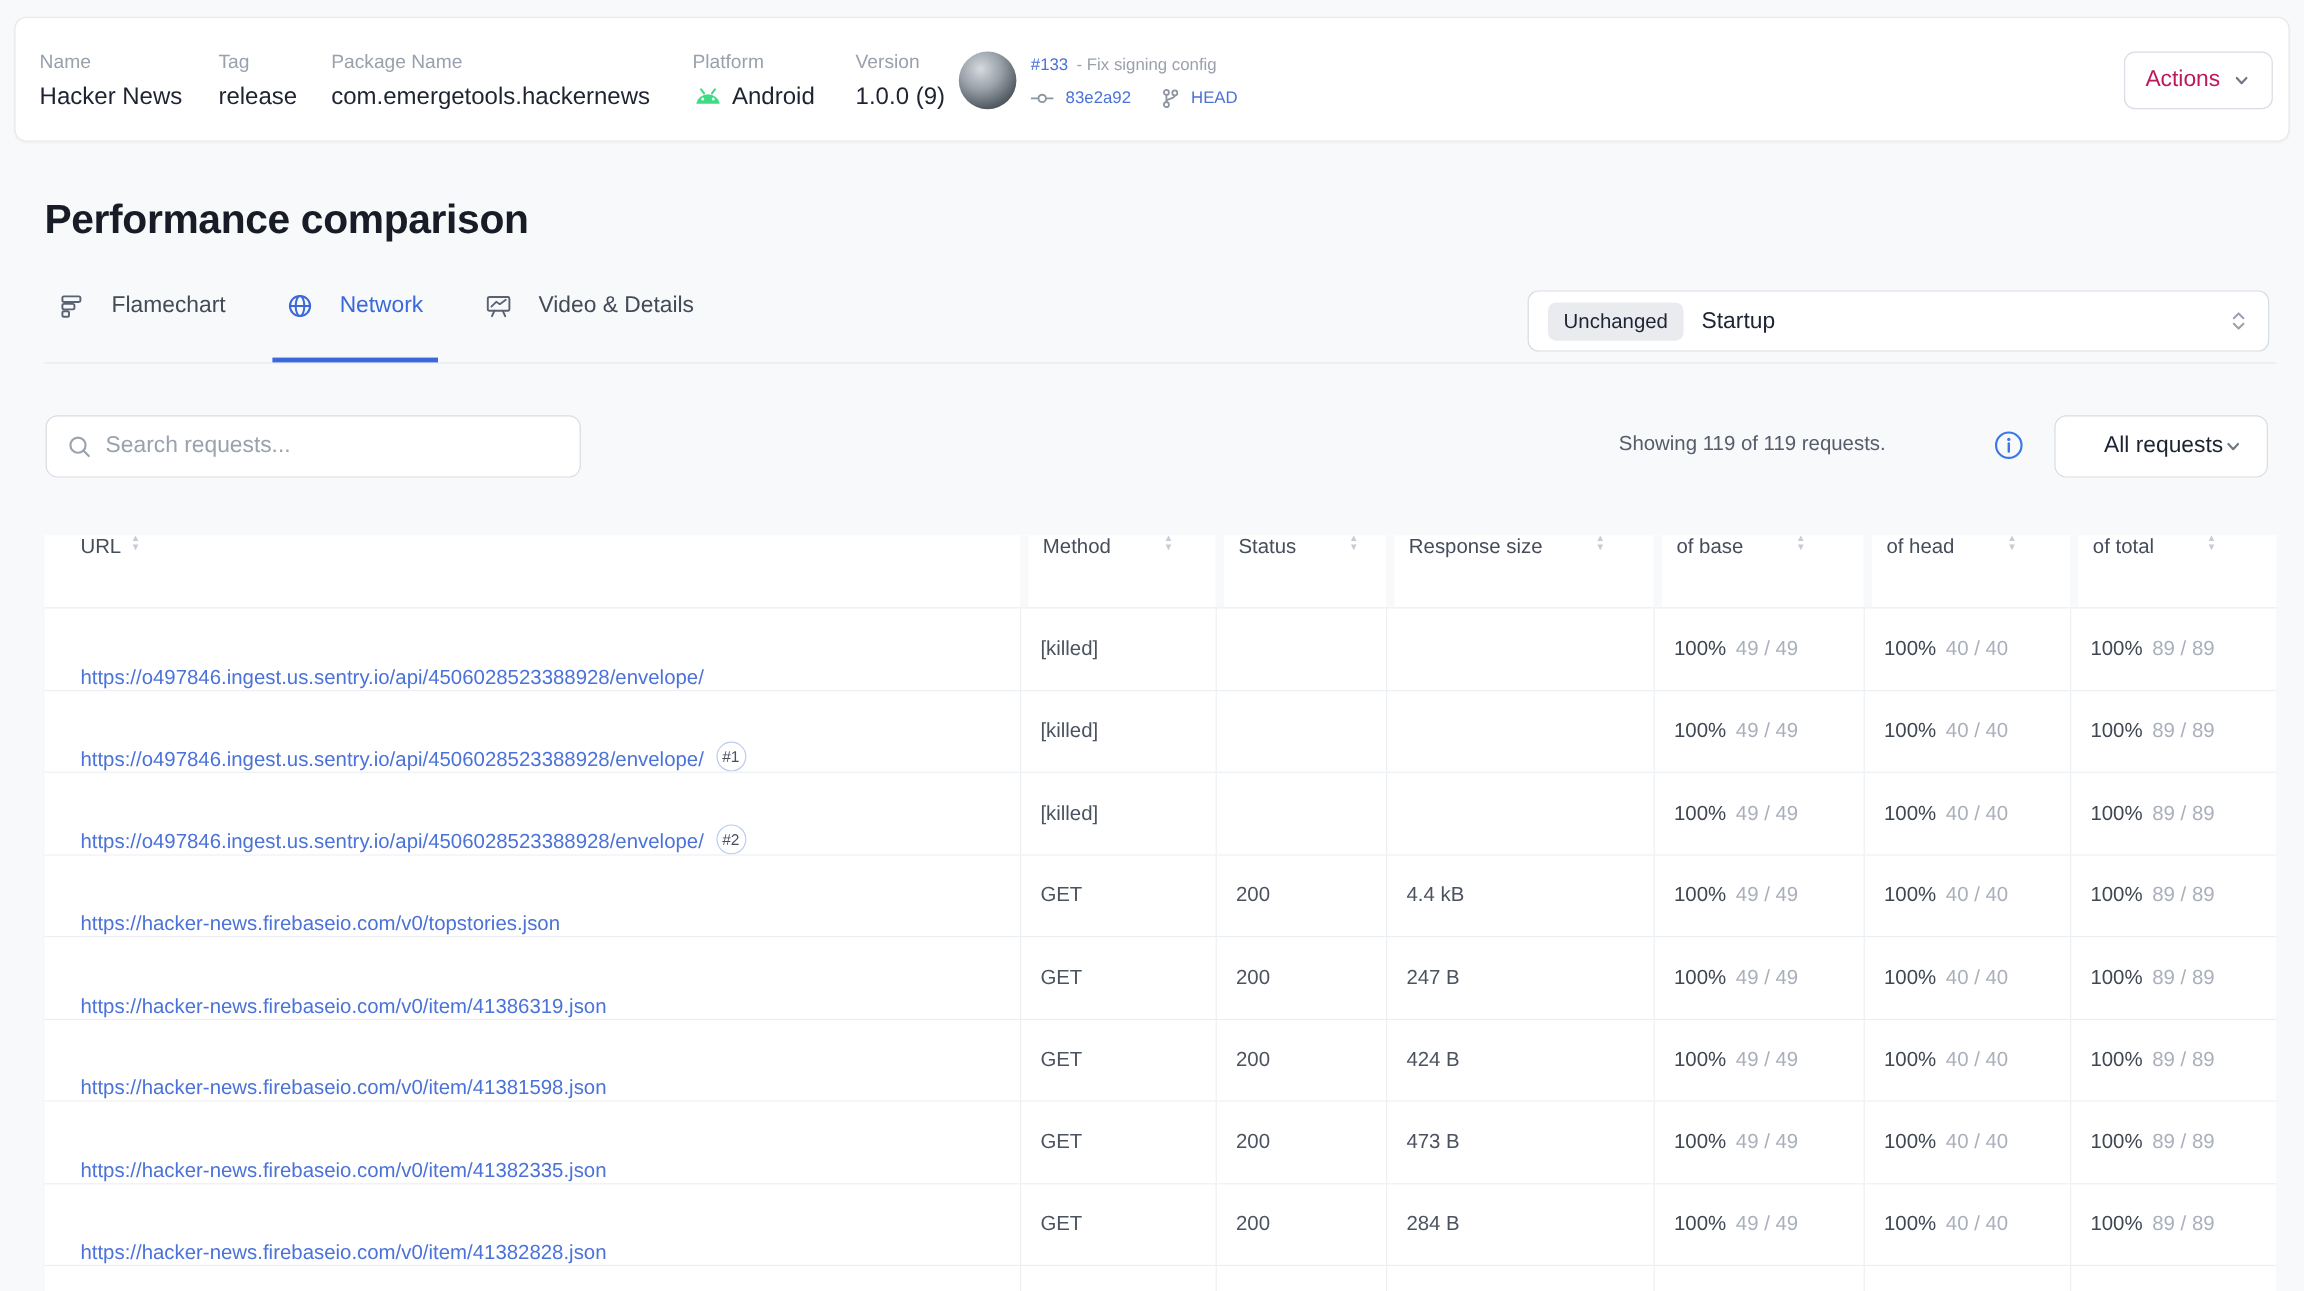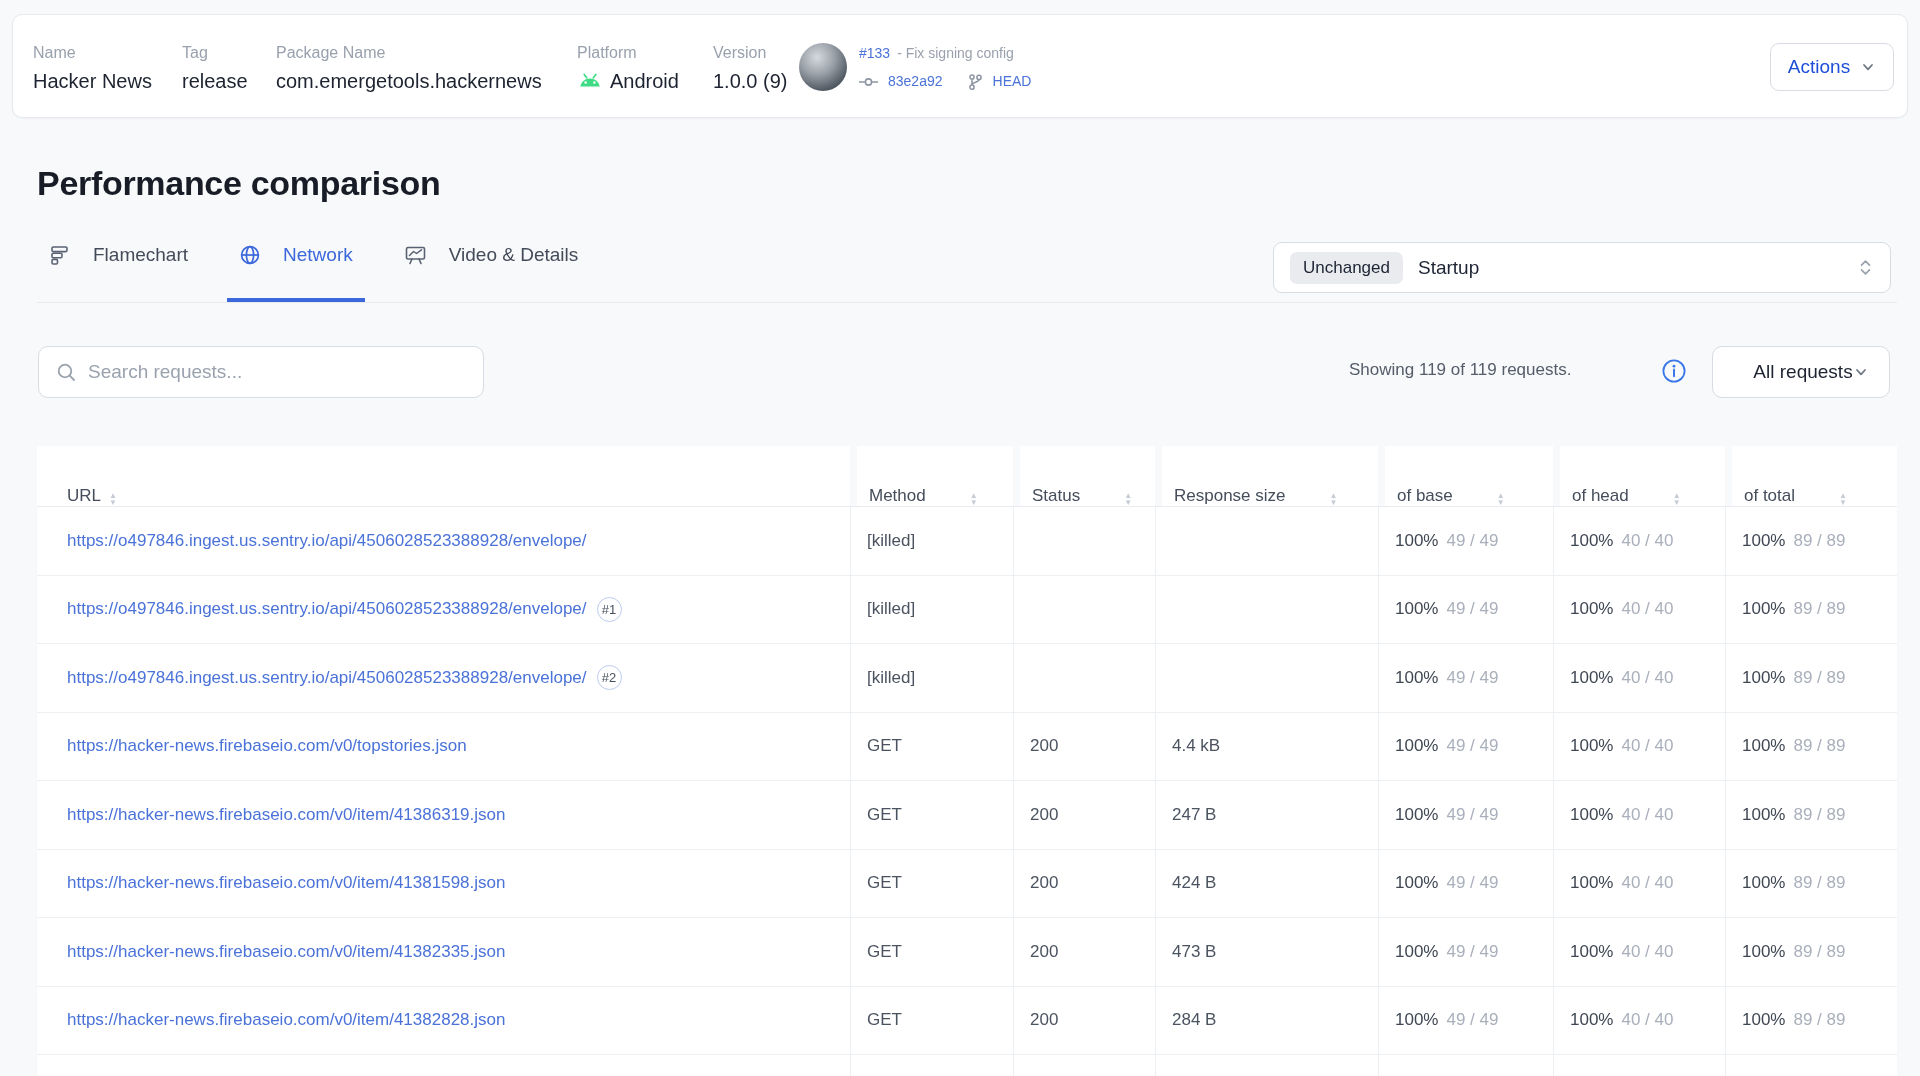--- a/index.html
+++ b/index.html
@@ -24,21 +24,21 @@
   .build{ position:absolute; left:846px; top:28px; }
   .build-line{ display:flex; align-items:center; gap:7px; font-size:14px; line-height:21px; }
   .build-line + .build-line{ margin-top:7px; }
   .blue-link{ color:#4a72d8; text-decoration:none; }
   .build-sub{ color:#9aa1ad; }
   .commit-link{ margin-right:18px; display:inline-flex; align-items:center; gap:10px; }
   .actions-btn{
     position:absolute; left:1757px; top:28px; width:124px; height:48px;
     background:#fff; border:1px solid #d8dce3; border-radius:9px;
     display:flex; align-items:center; justify-content:center; gap:10px;
-    font-size:19px; color:#1d4ed8; cursor:pointer;
+    font-size:19px; color:#be185d; cursor:pointer;
   }
   
   .page-title{ position:absolute; left:37px; top:164px; font-size:34px; font-weight:700; color:#171c26; letter-spacing:-0.3px; }
   .tabs{ position:absolute; left:37px; top:244px; width:1860px; height:59px; display:flex; gap:27px; border-bottom:1px solid #e7eaee; }
   .tab{ display:flex; gap:22px; padding:0 12px; height:100%;
         font-size:19px; color:#434b59; border-bottom:4px solid transparent; cursor:pointer; }
   .tab.active{ color:#3b68db; border-bottom-color:#3b68db; }
   
   .cmp-select{
     position:absolute; left:1273px; top:242px; width:618px; height:51px; background:#fff;
@@ -61,31 +61,31 @@
   .info-btn{ position:absolute; left:1661px; top:358px; width:26px; height:26px; cursor:pointer; }
   .filter-btn{
     position:absolute; left:1712px; top:346px; width:178px; height:52px; background:#fff;
     border:1px solid #d8dce3; border-radius:10px; display:flex; align-items:center; justify-content:center; 
     font-size:19px; color:#1d2330; cursor:pointer;padding-left:20px;
   }
   
   .net-table{ position:absolute; left:37px; top:446px; width:1860px; }
   .grid-row{ display:grid; grid-template-columns:813px 163px 142px 223px 175px 172px 172px; }
   .thead{ height:60px; }
-  .th{ background:#fff; display:flex; align-items:flex-end; gap:8px; padding-left:12px;
+  .th{ background:#fff; display:flex; align-items:flex-start; gap:8px; padding-left:12px;
        font-size:17px; color:#454d5b; }
   .th:first-child{ padding-left:30px; }
   .th + .th{ border-left:7px solid #f8f9fa;gap:44px; }
   .sort{ display:inline-flex; flex-direction:column; align-items:center; cursor:pointer; }
   .sort span{ font-size:8px; line-height:6.5px; color:#c6ccd6; }
   .tbody{ background:#fff; border-top:1px solid #e8ebef; box-shadow:0 1px 2px rgba(16,24,40,.03); }
   .trow{ height:68.5px; border-bottom:1px solid #edf0f3; }
   .trow.partial{ height:22px; border-bottom:none; }
   .td{ display:flex; align-items:center; padding-left:16px; font-size:17px; color:#4b5360; overflow:hidden; white-space:nowrap; }
-  .td:first-child{ padding-left:30px; }
+  .td:first-child{ padding-left:30px;align-items:flex-end; }
   .td + .td{ border-left:1px solid #edf0f3; }
   .td a{ color:#4a72d8; text-decoration:none; cursor:pointer; }
   .req-badge{
     flex:none; margin-left:10px; width:25px; height:25px; border:1.4px solid #bcccee; border-radius:50%;
     display:inline-flex; align-items:center; justify-content:center; font-size:13px; color:#47505f; background:#fff;
   }
   .pct{ color:#3f4753; }
   .frac{ color:#a9afbb; margin-left:8px; }
   svg{ display:block; }
 </style>

